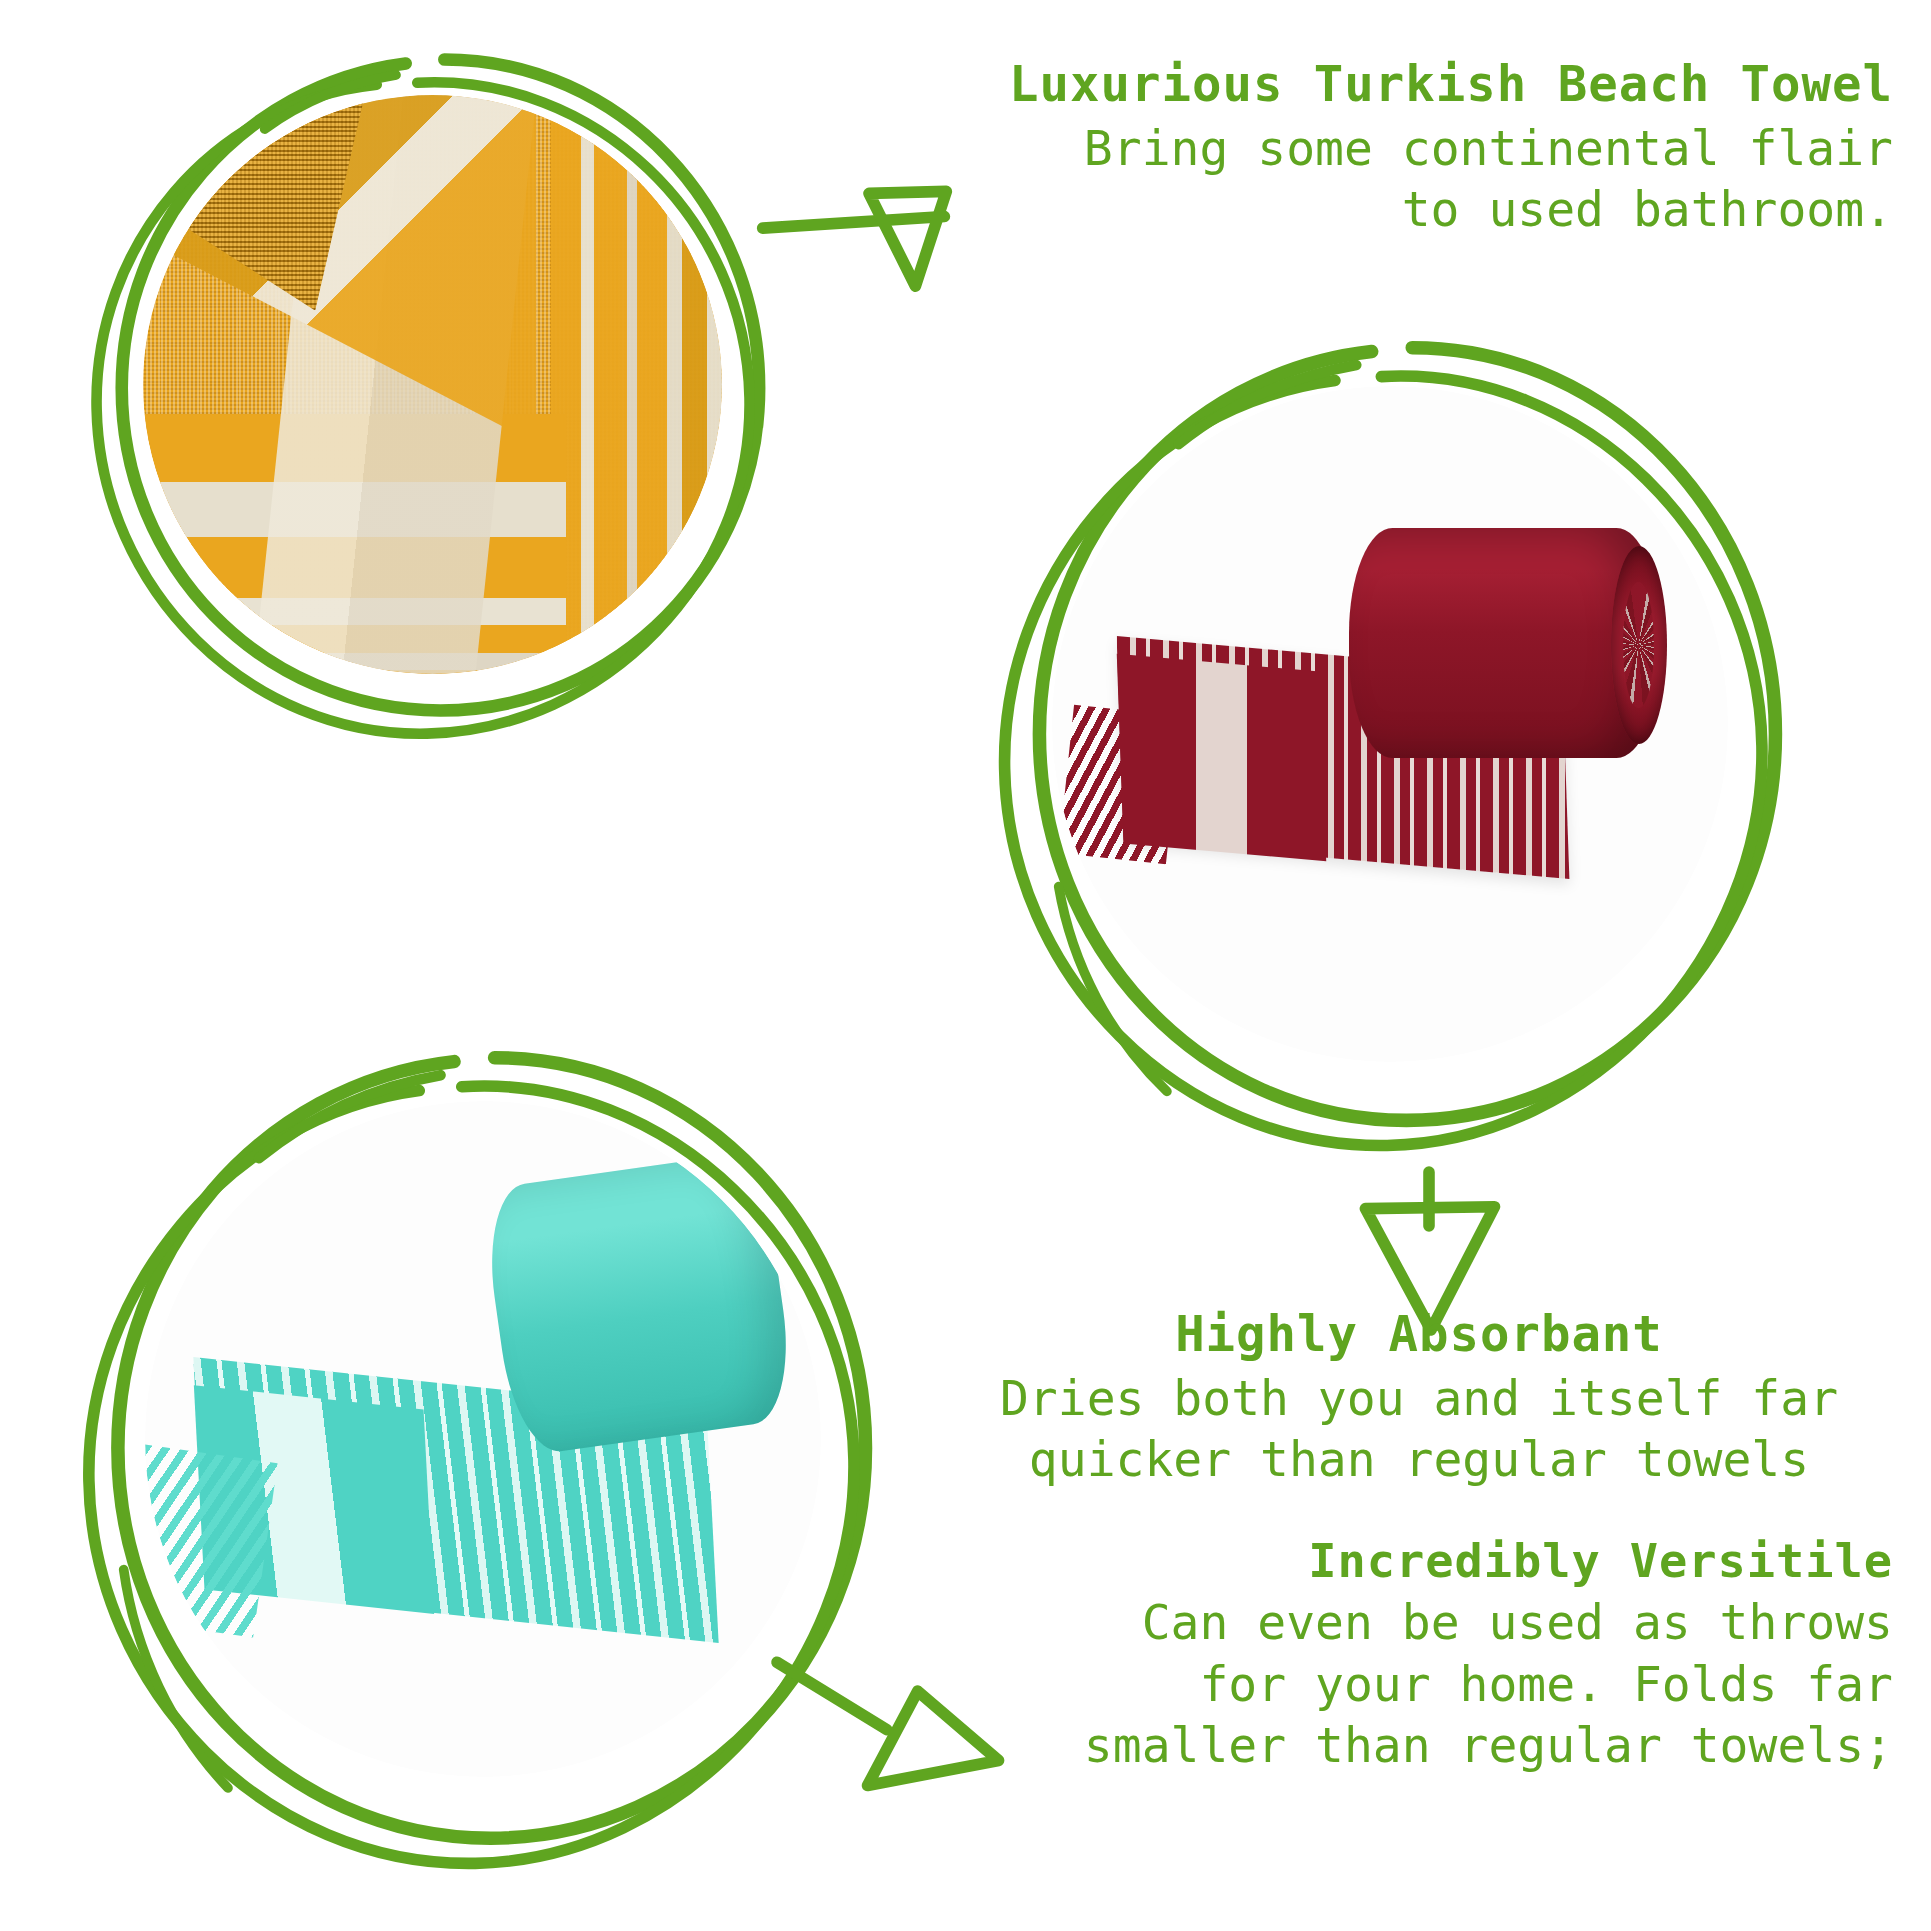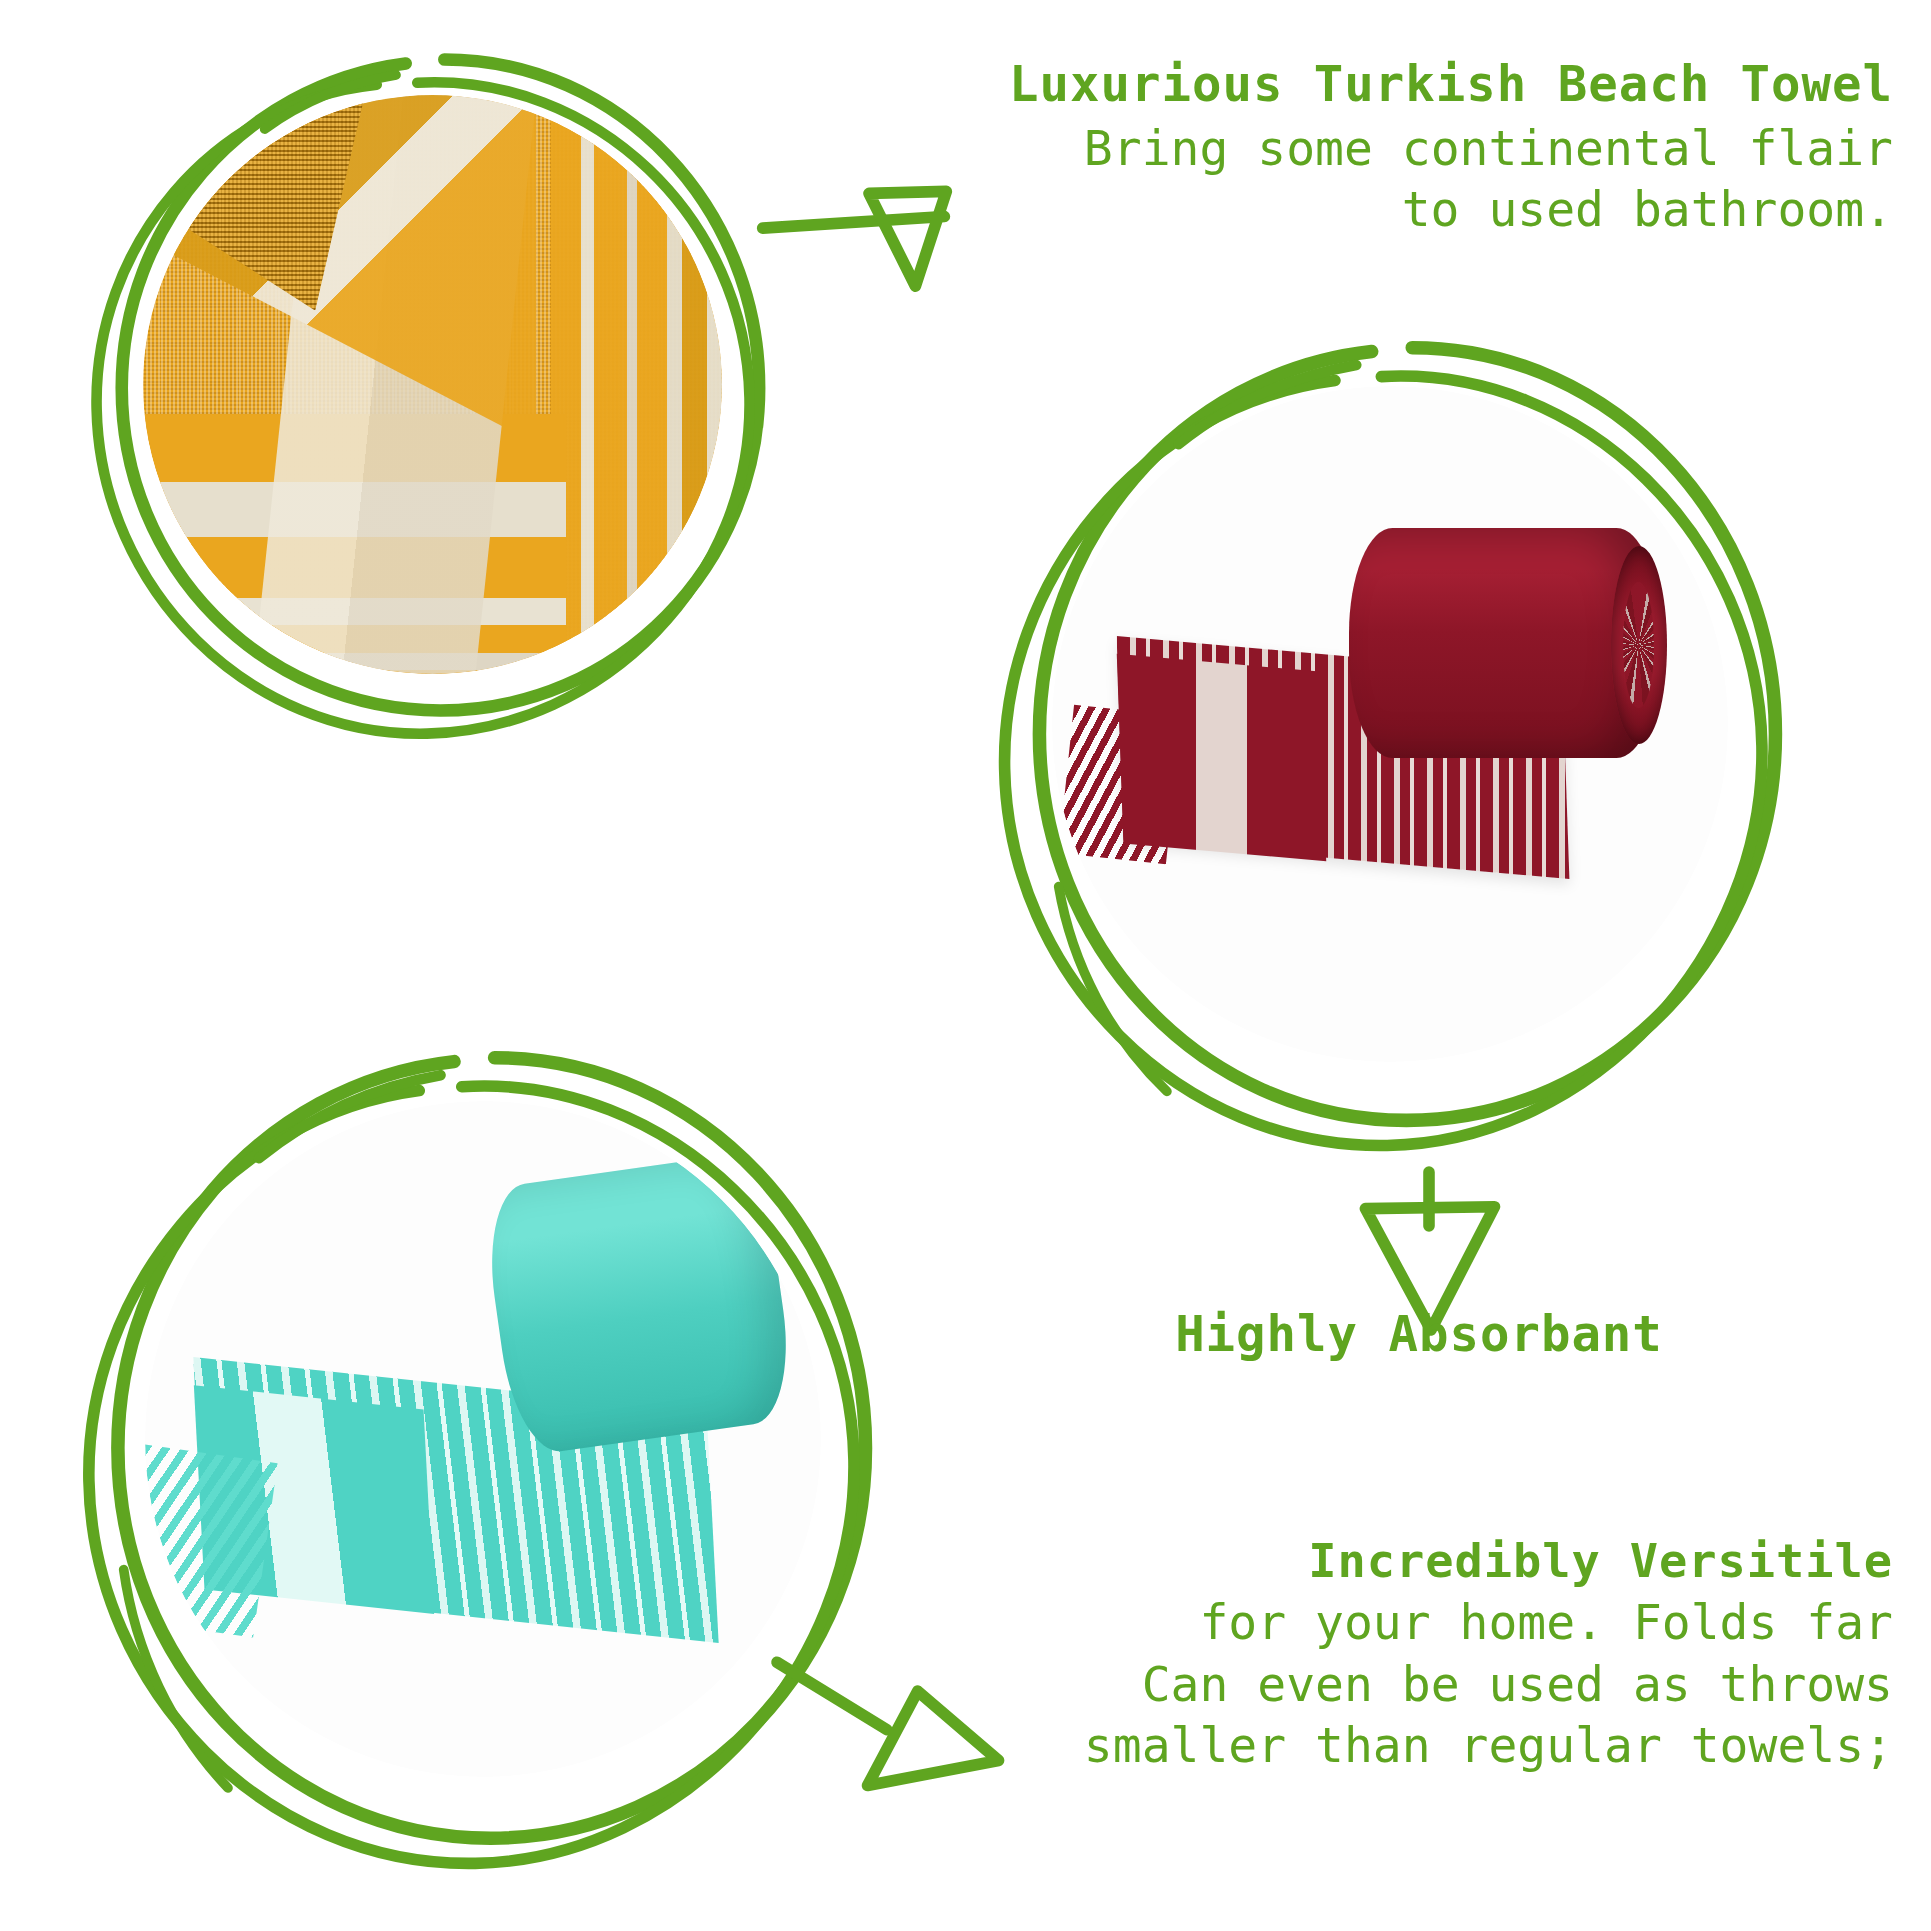--- a/index.html
+++ b/index.html
@@ -342,20 +342,24 @@
 
   <svg class="ring-svg" style="left:1323px; top:1168px;" width="212" height="193" viewBox="0 0 220 200">
     <g fill="none" stroke="#5FA520" stroke-width="12" stroke-linecap="round" stroke-linejoin="round">
       <path d="M 110 4 L 110 60"></path>
       <path d="M 44 42 L 178 40 L 112 168 Z"></path>
     </g>
   </svg>
 
   <div class="txt-block" id="blk2">
     <h2 class="head" style="color: rgb(95, 165, 32);">Highly Absorbant</h2>
+    <p class="body" style="color: rgb(95, 165, 32);">
+      <span class="ln">Dries both you and itself far</span>
+      <span class="ln">quicker than regular towels</span>
+    </p>
   </div>
 
   <div class="badge" id="badge3" style="left:145px; top:1101px; width:676px; height:676px;">
     <div class="photo">
       <div class="scene-white"></div>
       <div class="teal-flat"></div>
       <div class="teal-flat-wide"></div>
       <div class="teal-fringe"></div>
       <div class="teal-roll"></div>
     </div>
@@ -375,20 +379,20 @@
   <svg class="ring-svg" style="left:763px; top:1641px;" width="290" height="212" viewBox="0 0 300 220">
     <g fill="none" stroke="#5FA520" stroke-width="12" stroke-linecap="round" stroke-linejoin="round">
       <path d="M 14 22 L 128 92"></path>
       <path d="M 108 150 L 160 52 L 244 124 Z"></path>
     </g>
   </svg>
 
   <div class="txt-block" id="blk3">
     <h2 class="head" style="color: rgb(95, 165, 32);">Incredibly Versitile</h2>
     <p class="body" style="color: rgb(95, 165, 32);">
+      <span class="ln">Can even be used as throws</span>
       <span class="ln">for your home. Folds far</span>
-      <span class="ln">Can even be used as throws</span>
       <span class="ln">smaller than regular towels;</span>
     </p>
   </div>
 
 </div>
 
 
 </body></html>

